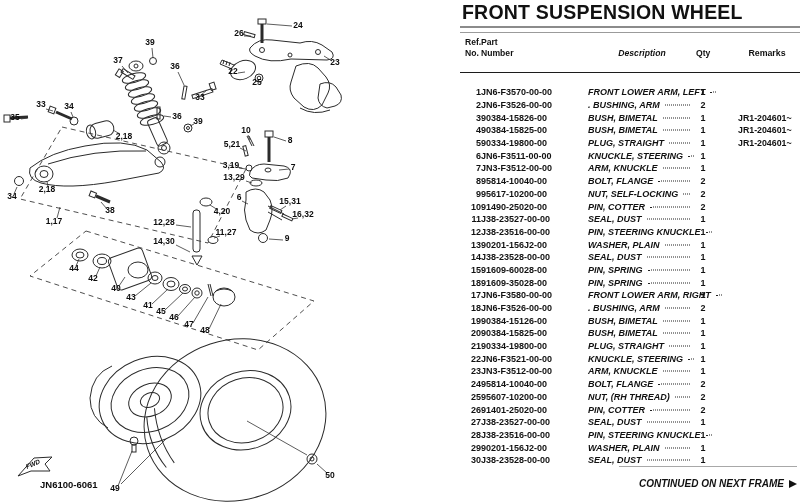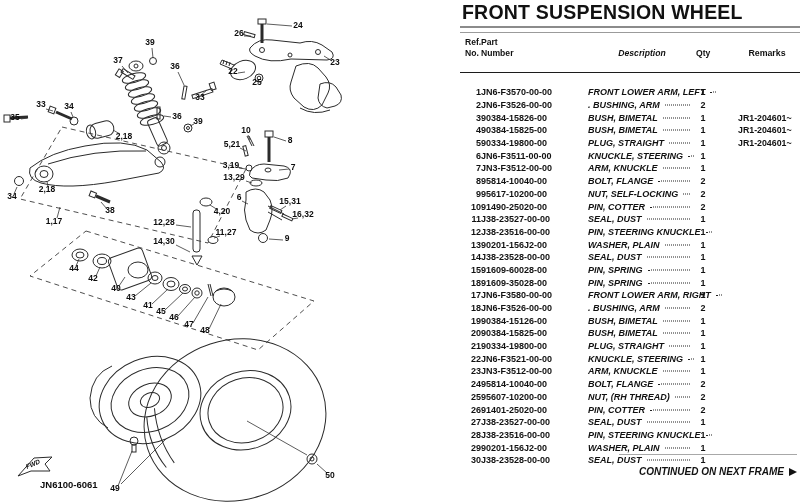--- a/index.html
+++ b/index.html
@@ -30,21 +30,21 @@
   .c-qty{flex:none;width:14px;text-align:center;}
   .c-rem{flex:none;width:58px;margin-left:28px;}
   .thead .c-rem{text-align:center;}
   .rows{margin-top:13px;}
   .prow{height:12.7px;align-items:center;font-size:9px;font-weight:bold;white-space:nowrap;}
   .d-text{flex:0 0 auto;}
   .d-dots{flex:1 1 auto;min-width:6px;margin:0 6px 0 5px;border-bottom:1.6px dotted #222;transform:translateY(-2.5px);}
   .c-rem{font-size:8.8px;}
 
   
-  .footer{position:absolute;right:3px;top:454px;width:210px;text-align:right;}
+  .footer{position:absolute;right:3px;top:466px;width:210px;text-align:right;}
   .footer-rule{border-top:1px solid #a8a8a8;width:178px;margin-left:auto;}
   .footer-text{margin-top:11px;font-size:10px;font-weight:bold;font-style:italic;display:flex;align-items:center;justify-content:flex-end;gap:5px;white-space:nowrap;}
   .arrow-icon{width:0;height:0;border-left:8px solid #111;border-top:4.5px solid transparent;border-bottom:4.5px solid transparent;display:inline-block;}
 </style>
 </head>
 <body>
 
 <div class="page">
 
   <svg class="diagram" width="460" height="502" viewBox="0 0 460 502">

